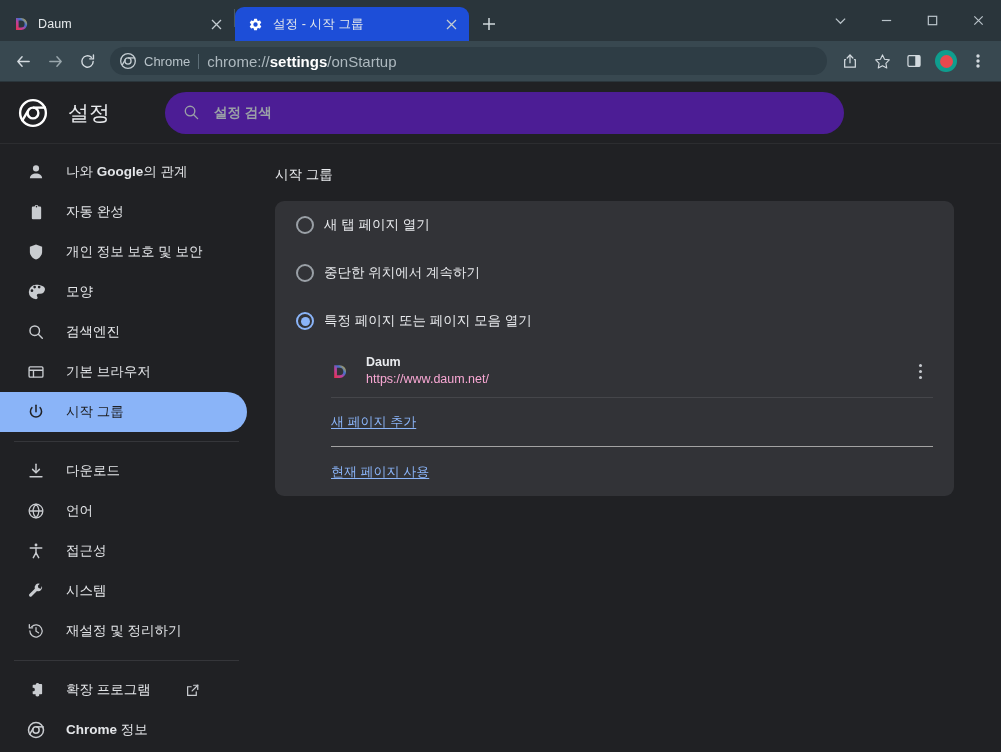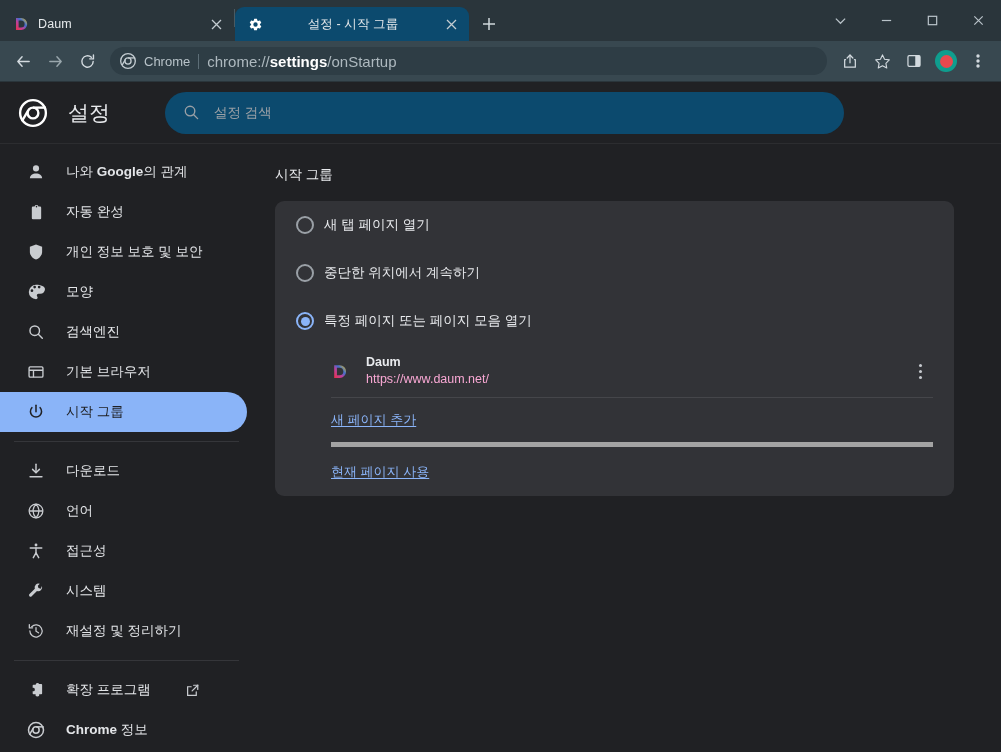--- a/index.html
+++ b/index.html
@@ -16,21 +16,21 @@
   .tabstrip {
     height: 41px; background: #2a353b;
     display: flex; align-items: flex-end; position: relative; flex: 0 0 41px;
   }
   .tab {
     height: 34px; width: 234px; display: flex; align-items: center;
     padding: 0 8px 0 12px; gap: 9px; border-radius: 9px 9px 0 0;
     position: relative; cursor: default;
   }
   .tab.inactive { background: transparent; }
-  .tab.active { background: #0c4a6e; text-align: center; }
+  .tab.active { background: #1d4ed8; }
   .tab-fav { width: 17px; height: 17px; flex: 0 0 17px; display: flex; align-items: center; justify-content: center; }
   .tab-title {
     flex: 1; font-size: 12.5px; color: #e6eaec; white-space: nowrap;
     overflow: hidden; text-overflow: ellipsis; letter-spacing: .1px;
   }
   .tab-close {
     width: 19px; height: 19px; flex: 0 0 19px; border-radius: 50%;
     display: flex; align-items: center; justify-content: center; color: #c3ccd1;
   }
   .tab-sep { width: 1px; height: 18px; background: #4a5a62; align-self: center; margin-bottom: 5px; }
@@ -76,22 +76,22 @@
   .settings-header {
     height: 62px; display: flex; align-items: center; flex: 0 0 62px;
     border-bottom: 1px solid #2c2d30; padding-left: 18px;
   }
   .chrome-mark { width: 30px; height: 30px; flex: 0 0 30px; }
   .settings-title {
     font-size: 21px; color: #e8eaed; margin-left: 20px; white-space: nowrap;
   }
   .search-wrap { margin-left: 55px; width: 679px; }
   .searchbox {
-    height: 42px; background: #0c4a6e; border-radius: 21px; display: flex;
-    align-items: center; padding: 0 18px; gap: 14px;
+    height: 42px; background: #4c1d95; border-radius: 21px; display: flex;
+    align-items: center; padding: 0 18px; gap: 14px; font-weight: bold;
   }
   .search-ph { font-size: 13.5px; color: #9aa0a6; }
 
   .body-row { flex: 1; display: flex; min-height: 0; }
 
   .sidebar {
     width: 255px; flex: 0 0 255px; padding-top: 8px; overflow: hidden;
   }
   .nav-item {
     height: 40px; display: flex; align-items: center; gap: 20px;
@@ -135,21 +135,21 @@
   .site-name { font-size: 12.5px; color: #e8eaed; font-weight: 700; line-height: 17px; }
   .site-url { font-size: 12.5px; color: #f9a8d4; line-height: 17px; }
   .kebab {
     width: 26px; height: 26px; flex: 0 0 26px; display: flex; flex-direction: column;
     align-items: center; justify-content: center; gap: 3px;
   }
   .kebab i { width: 3px; height: 3px; border-radius: 50%; background: #c6cace; display: block; }
 
   .link-row {
     display: flex; align-items: center; height: 49px;
-    margin: 0 21px 0 56px; border-bottom: 5px solid #a3a3a3;
+    margin: 0 21px 0 56px; border-bottom: 1px solid #a3a3a3;
   }
   .link-row.last { border-bottom: none; }
   .link {
     font-size: 13px; color: #8ab4f8; text-decoration: underline; text-underline-offset: 2px;
   }
 
   svg { display: block; }
 </style>
 </head>
 <body>

